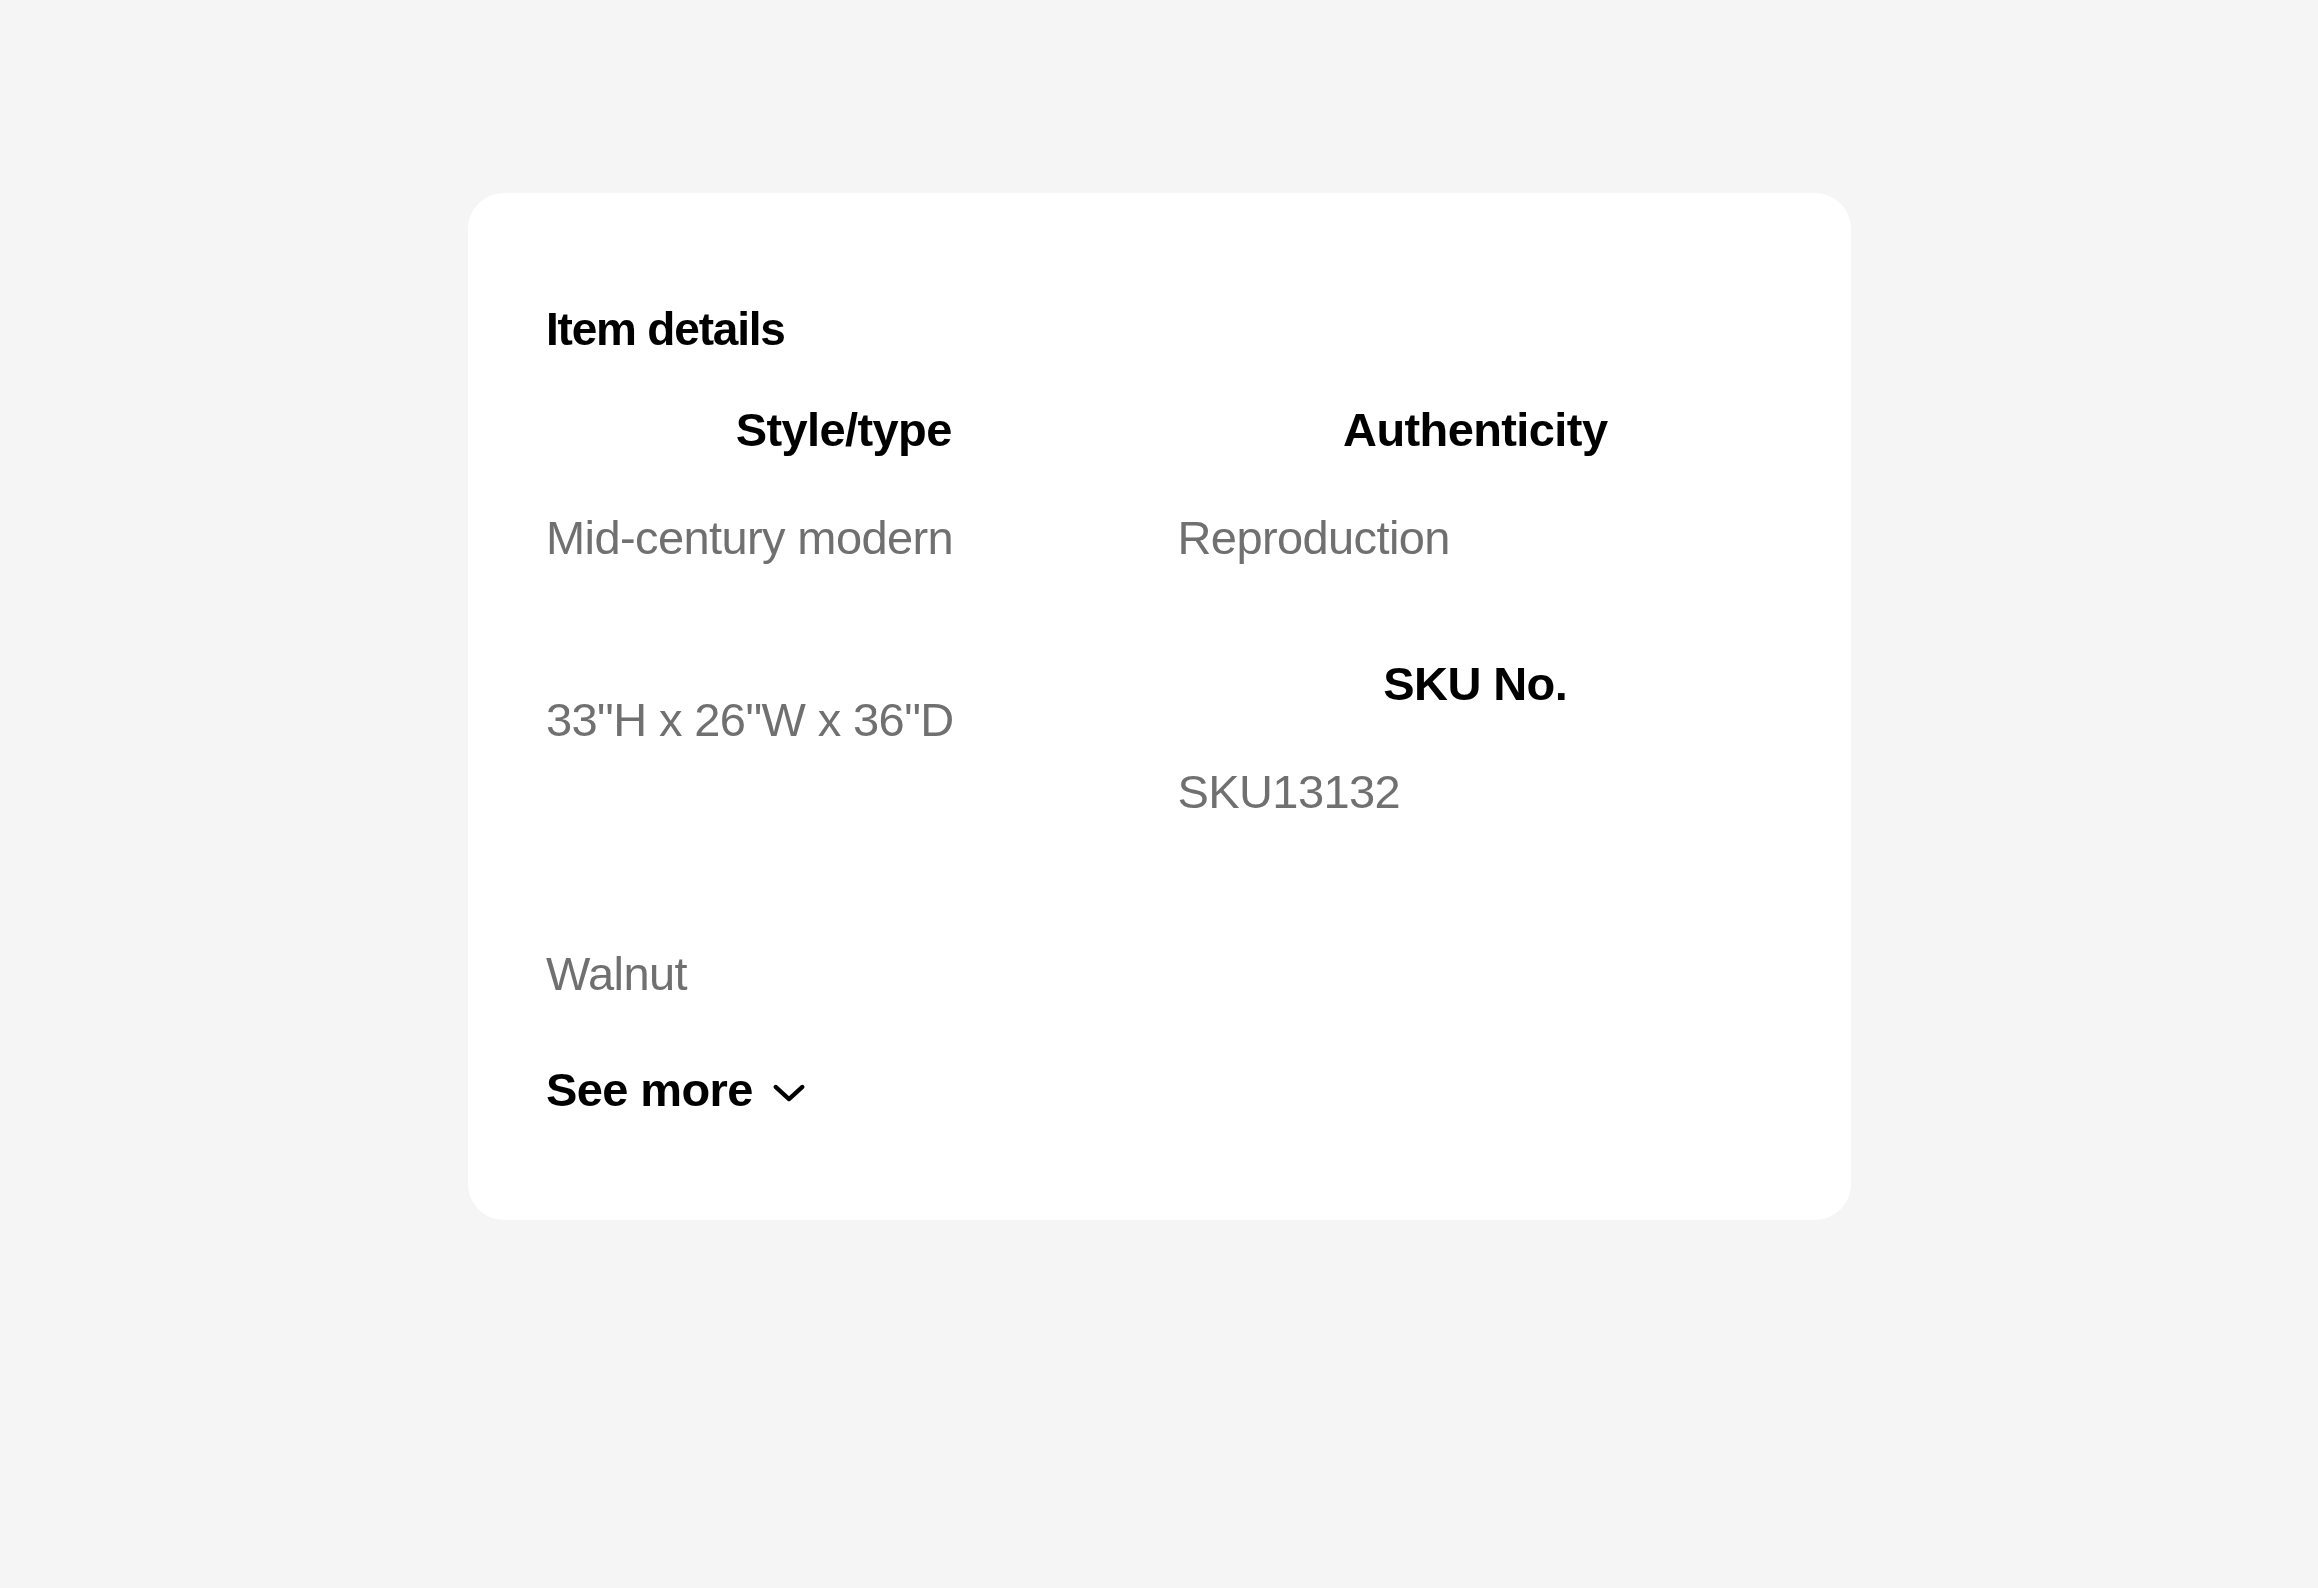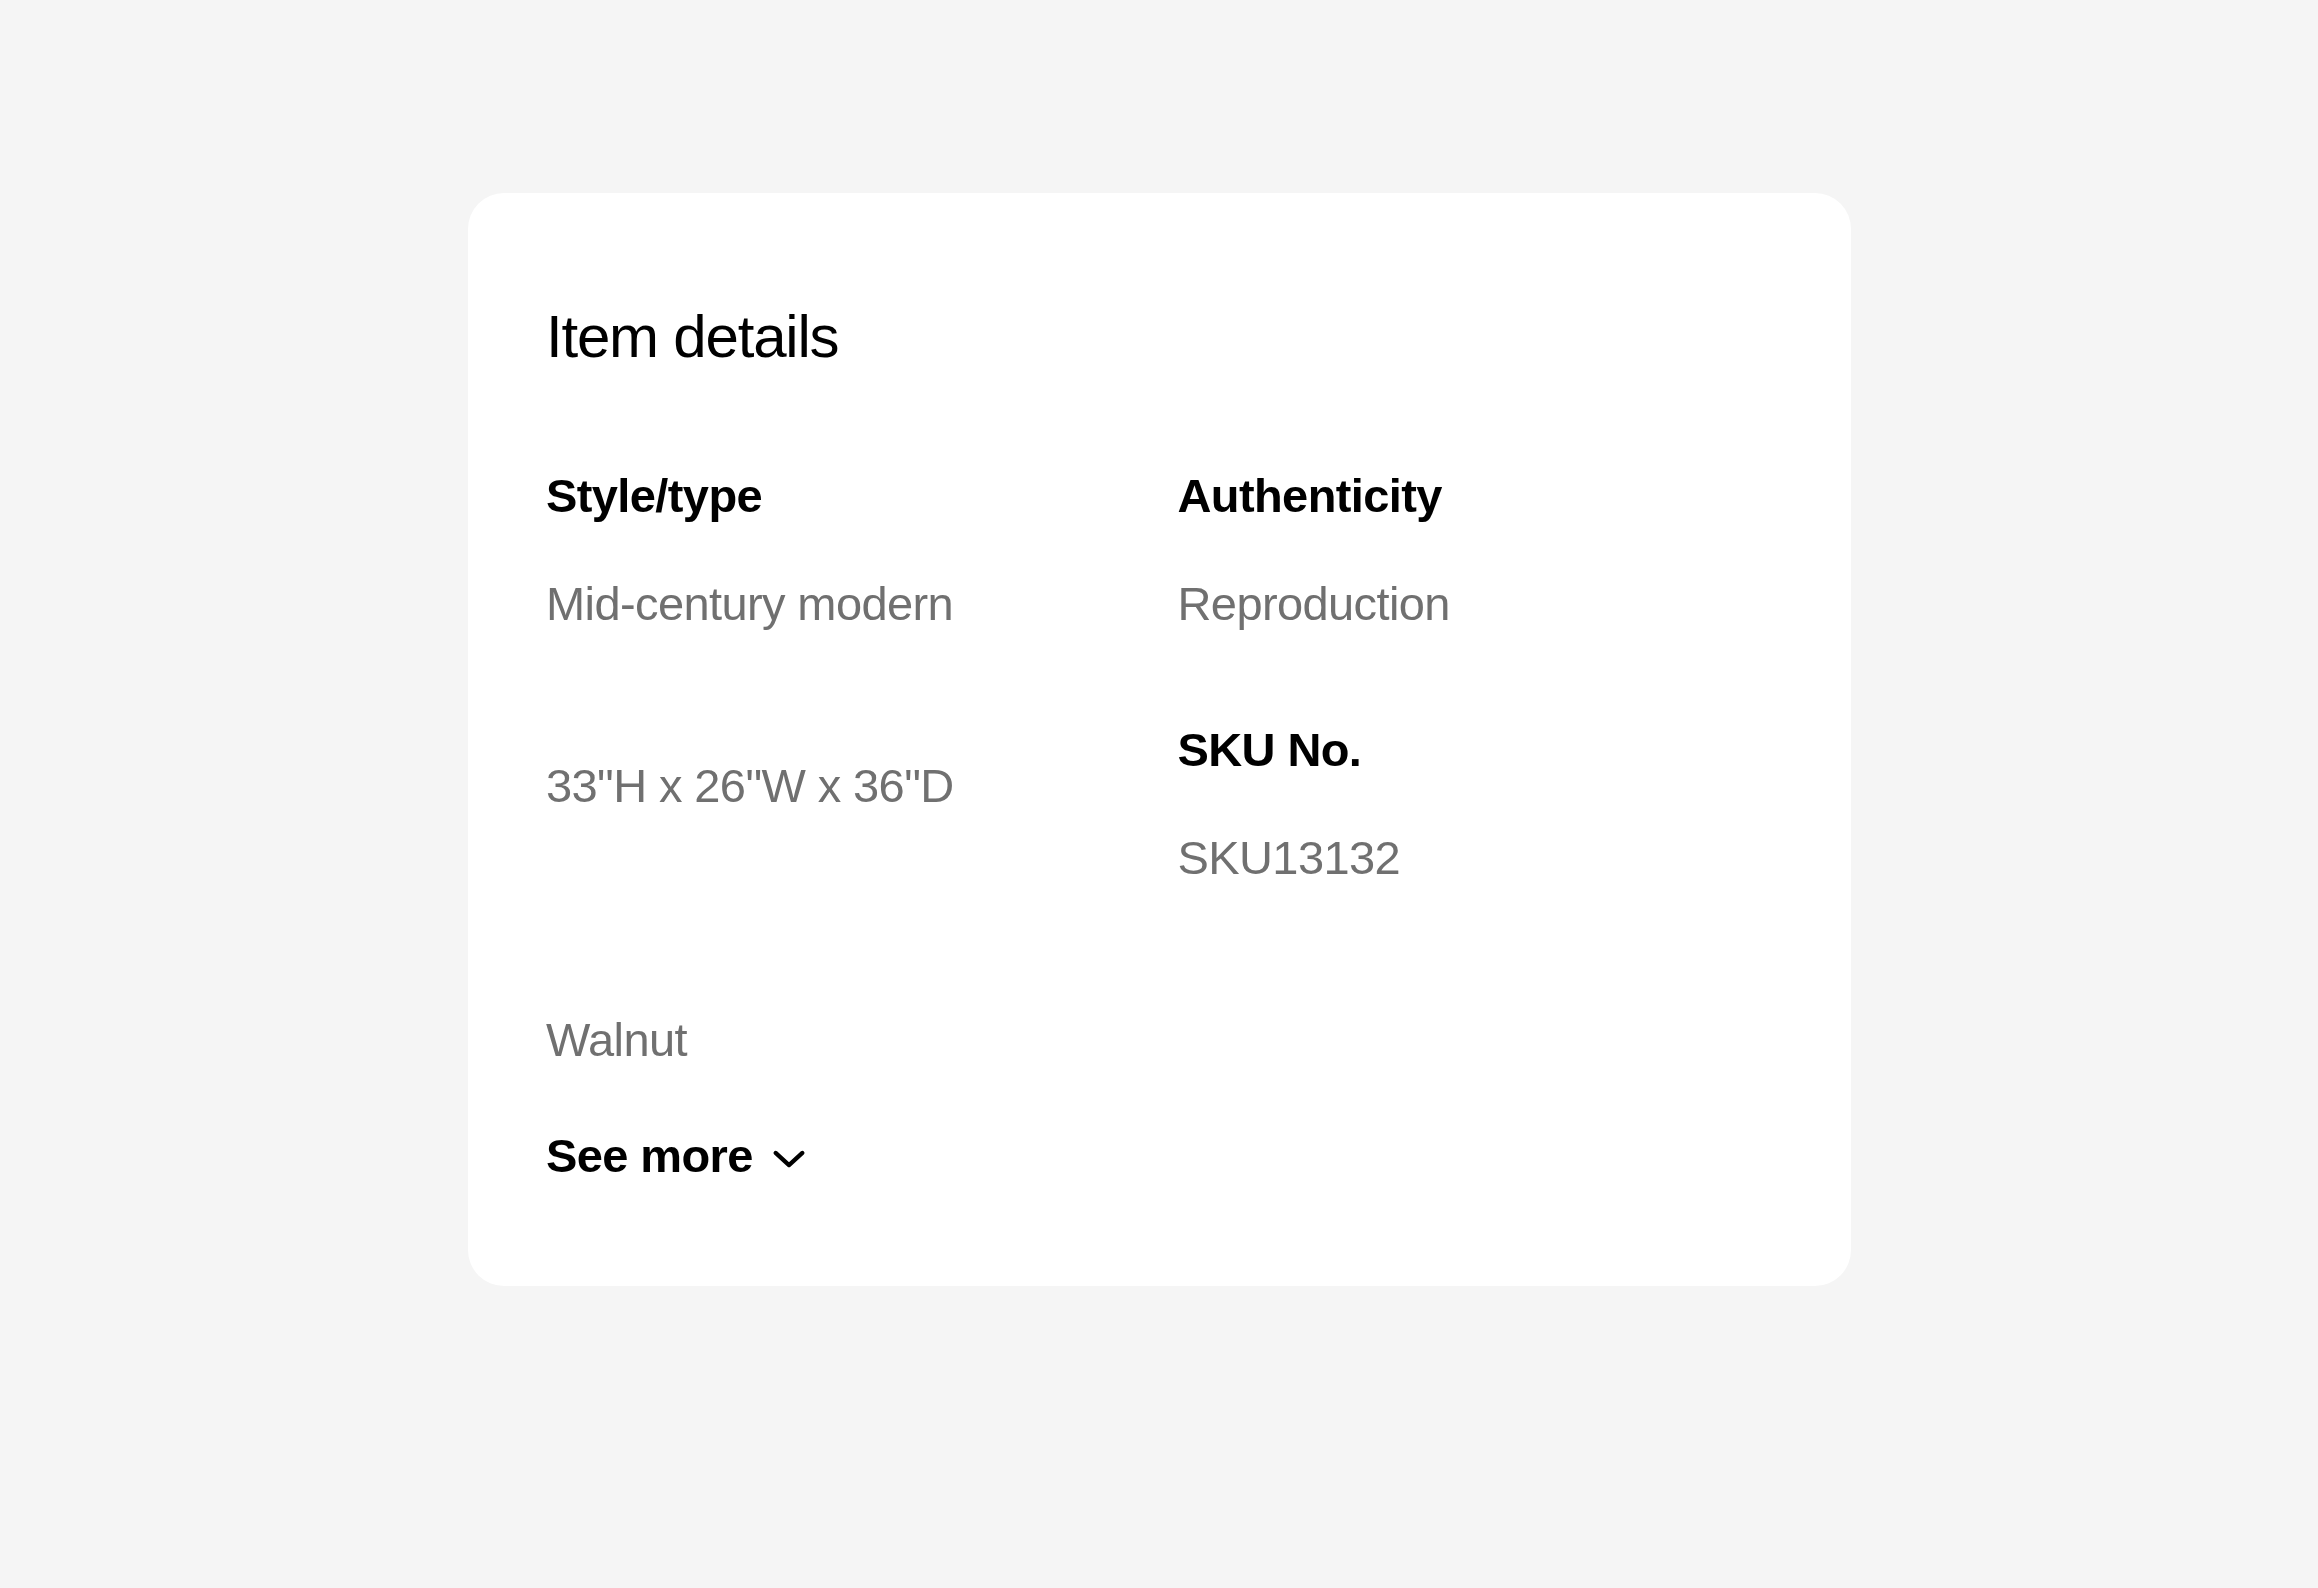--- a/index.html
+++ b/index.html
@@ -17,42 +17,43 @@
       justify-content: center;
       padding-top: 193px;
     }
     .card {
       background: #ffffff;
       border-radius: 36px;
       width: 1383px;
       padding: 109px 78px 103px 78px;
     }
     .card-title {
-      font-size: 60px;
-      font-weight: 400;
+      font-size: 46px;
+      font-weight: 700;
       color: #000000;
       letter-spacing: -1.2px;
-      margin-bottom: 97px;
+      margin-bottom: 46px;
     }
     .details-grid {
       display: grid;
       grid-template-columns: 1fr 1fr;
       column-gap: 36px;
       row-gap: 91px;
     }
     .detail-item {
       display: flex;
       flex-direction: column;
       gap: 17px;
     }
     .detail-label {
       font-size: 47px;
       font-weight: 700;
       color: #000000;
       letter-spacing: -0.6px;
+      text-align: center;
     }
     .detail-value {
       font-size: 47px;
       font-weight: 400;
       color: #707070;
       letter-spacing: -0.6px;
       margin-top: 36px;
     }
     .see-more {
       display: inline-flex;

